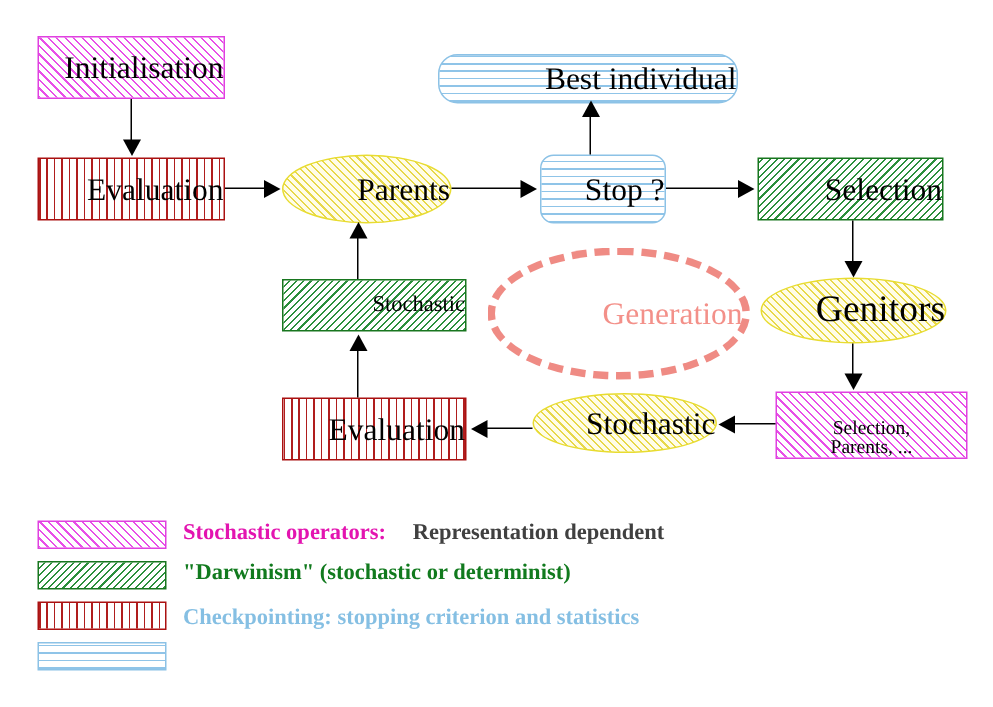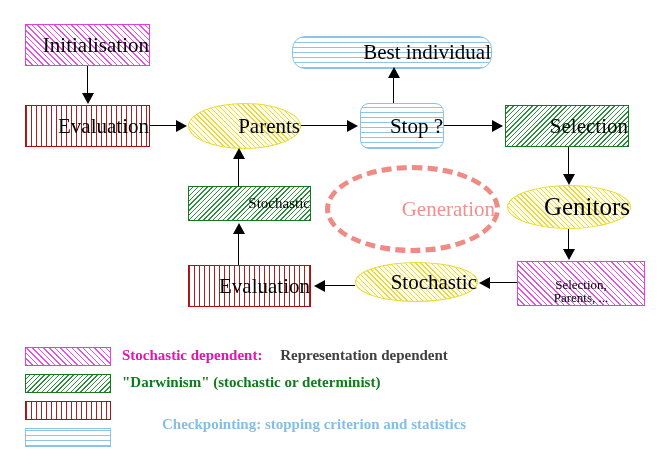--- a/index.html
+++ b/index.html
@@ -206,25 +206,25 @@
   <div class="head left" style="left:314px; top:280px;"></div>
 
   <div class="line v" style="left:238px; top:232px; height:33px;"></div>
   <div class="head up" style="left:233px; top:223px;"></div>
 
   <div class="line v" style="left:238px; top:158px; height:28px;"></div>
   <div class="head up" style="left:233px; top:148px;"></div>
 
   <div class="legend-swatch fill-magenta" style="left:25px; top:347px;"></div>
   <div class="legend-text" style="top:347px;">
-    <span class="lt-magenta">Stochastic dependent:</span>
+    <span class="lt-magenta">Stochastic operators:</span>
     <span class="lt-gold" style="margin-left:14px;">Representation dependent</span>
   </div>
 
   <div class="legend-swatch fill-green" style="left:25px; top:374px;"></div>
   <div class="legend-text lt-green" style="top:374px;">"Darwinism" (stochastic or determinist)</div>
 
   <div class="legend-swatch fill-red" style="left:25px; top:401px;"></div>
 
   <div class="legend-swatch fill-blue" style="left:25px; top:428px;"></div>
-  <div class="legend-text lt-blue" style="top:416px;margin-left:40px;">Checkpointing: stopping criterion and statistics</div>
+  <div class="legend-text lt-blue" style="top:404px;">Checkpointing: stopping criterion and statistics</div>
 
 </div>
 
 </body></html>

